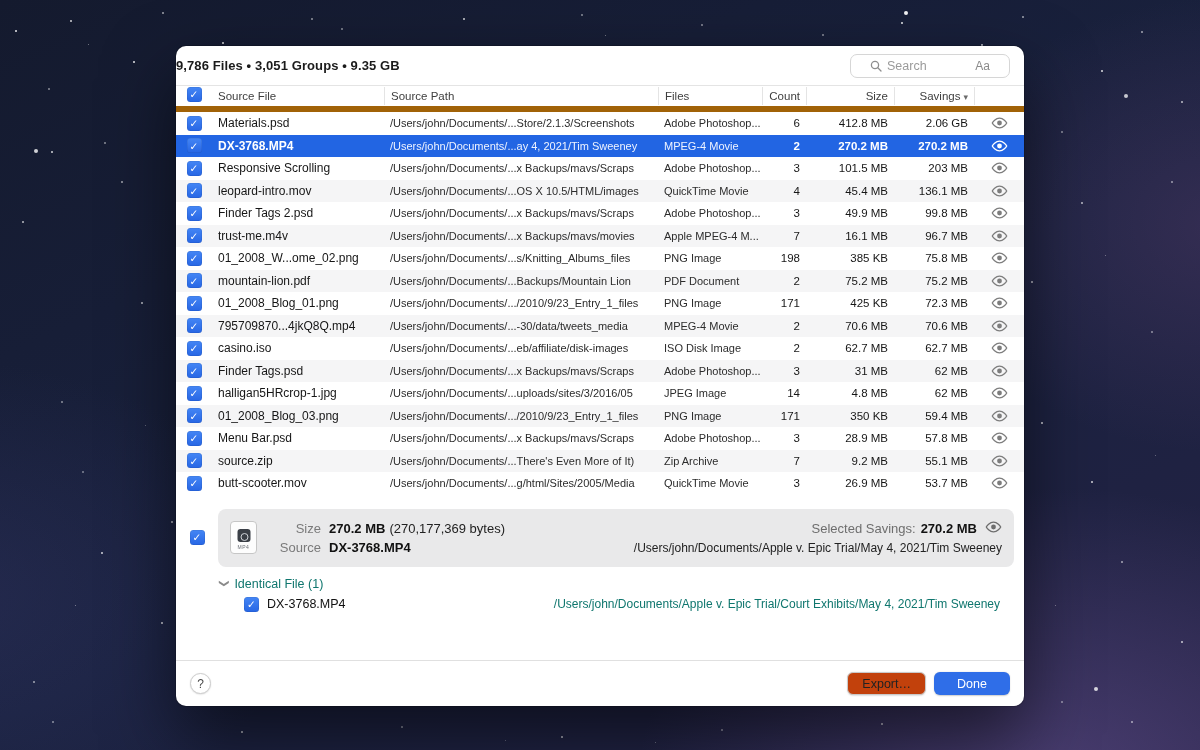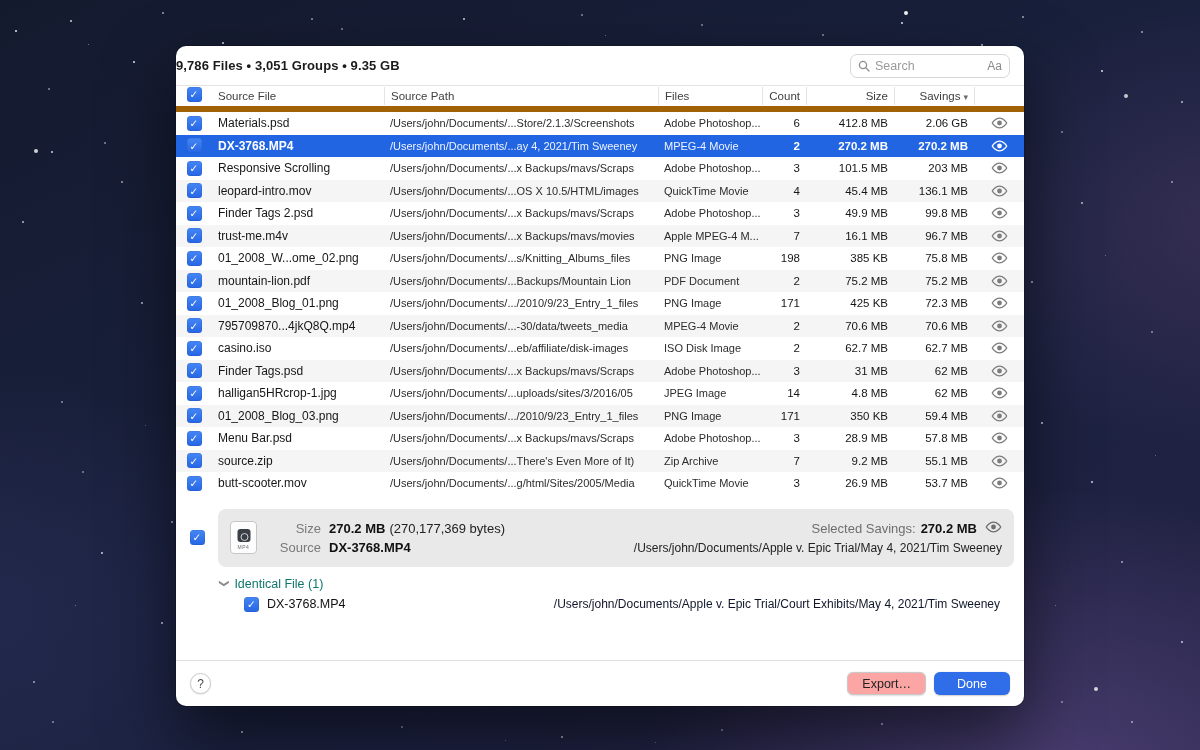--- a/index.html
+++ b/index.html
@@ -69,21 +69,21 @@
   .dot.yellow { background:#febc2e; }
   .dot.green  { background:#28c840; }
   .window-title { text-align:center; font-size:13px; font-weight:bold; color:#3a3a3a; line-height:32px; }
 
   .statsbar { height:40px; position:relative; flex:0 0 auto; border-bottom:1px solid #e4e4e4;
               display:flex; align-items:center; justify-content:flex-start; }
   .stats-text { font-size:13px; font-weight:bold; color:#1b1b1b; letter-spacing:.1px; }
   .search-field {
     position:absolute; right:14px; top:8px; width:160px; height:24px;
     border:1px solid #d6d6d6; border-radius:7px; background:#fff;
-    display:flex; align-items:center; padding:0 7px; gap:5px;
+    display:flex; align-items:center; padding:0 19px; gap:5px;
   }
   .search-placeholder { flex:1; font-size:12.5px; color:#9b9b9b; }
   .search-aa { font-size:12px; color:#8a8a8a; }
   .mag-icon { flex:0 0 auto; display:flex; }
 
   
   .thead {
     height:26px; flex:0 0 auto; border-bottom:6px solid #a16207;
     display:grid; grid-template-columns:36px 172px 274px 104px 44px 88px 80px 50px;
     align-items:center; font-size:11.5px; color:#3e3e3e;
@@ -147,32 +147,32 @@
   .sel-savings-label { font-size:13px; color:#6e6e6e; }
   .sel-savings-value { font-size:13px; font-weight:bold; color:#111; margin-left:5px; }
   .detail-eye { margin-left:8px; color:#6e6e6e; display:flex; align-items:center; }
   .detail-path { font-size:12px; color:#222; }
 
   .identical-header { margin:10px 0 0 44px; display:flex; align-items:center; gap:6px; }
   .disclosure { color:#8a8a8a; font-size:10px; transform:rotate(90deg); display:inline-block; }
   .identical-title { font-size:12.5px; color:#0f766e; }
   .identical-row { margin:6px 0 0 68px; display:flex; align-items:center; gap:8px; padding-right:14px; }
   .identical-name { font-size:12.5px; color:#111; }
-  .identical-path { flex:1; text-align:right; font-size:12px; color:#0f172a; white-space:nowrap; }
+  .identical-path { flex:1; text-align:right; font-size:12px; color:#0f766e; white-space:nowrap; }
 
   
   .footer { flex:0 0 46px; border-top:1px solid #e0e0e0; position:relative;
             display:flex; align-items:center; padding:0 14px; }
   .help-btn { width:21px; height:21px; border-radius:50%; background:#fff; border:1px solid #cdcdcd;
               box-shadow:0 .5px 1.5px rgba(0,0,0,.15); font-size:12px; color:#4a4a4a;
               display:flex; align-items:center; justify-content:center; }
   .footer-spacer { flex:1; }
   .btn { height:23px; border-radius:6px; font-size:12.5px; display:flex; align-items:center;
          justify-content:center; padding:0 14px; }
-  .btn.export { background:#fca5a5; border:1px solid #c9c9c9; color:#222;
+  .btn.export { background:#c2410c; border:1px solid #c9c9c9; color:#222;
                 box-shadow:0 .5px 1.5px rgba(0,0,0,.12); margin-right:8px; min-width:78px; }
   .btn.done { background:#2f6ee8; color:#fff; min-width:76px; box-shadow:0 .5px 1.5px rgba(0,0,0,.2); }
 </style>
 </head>
 <body>
 
 <div class="stars"></div>
 <div class="stars2"></div>
 <div class="stars-bright"></div>
 

